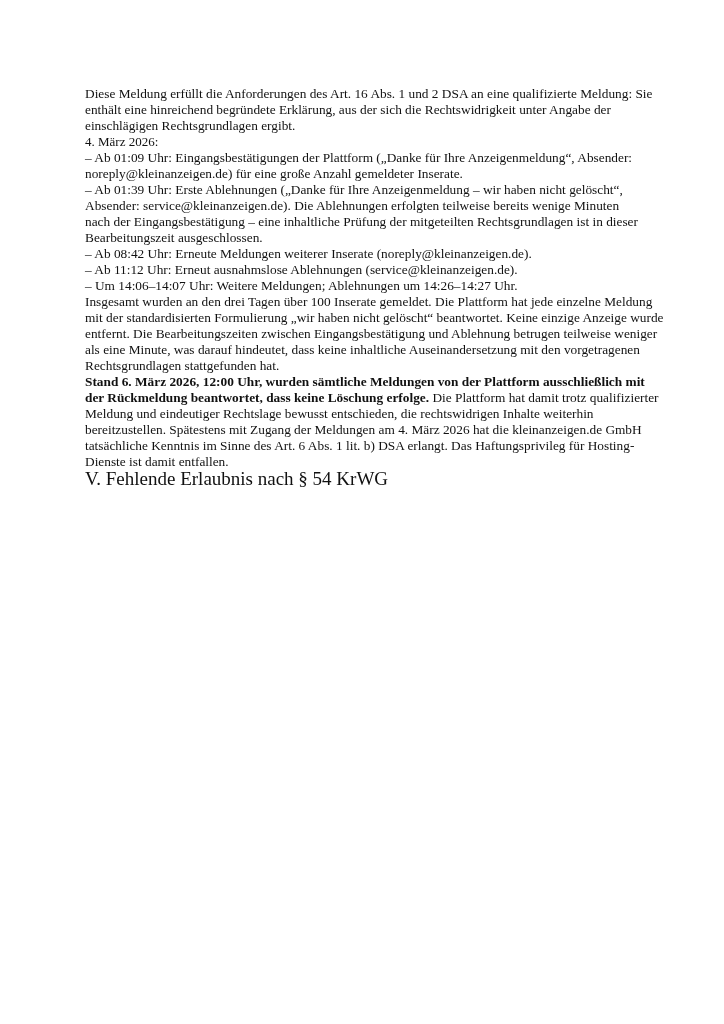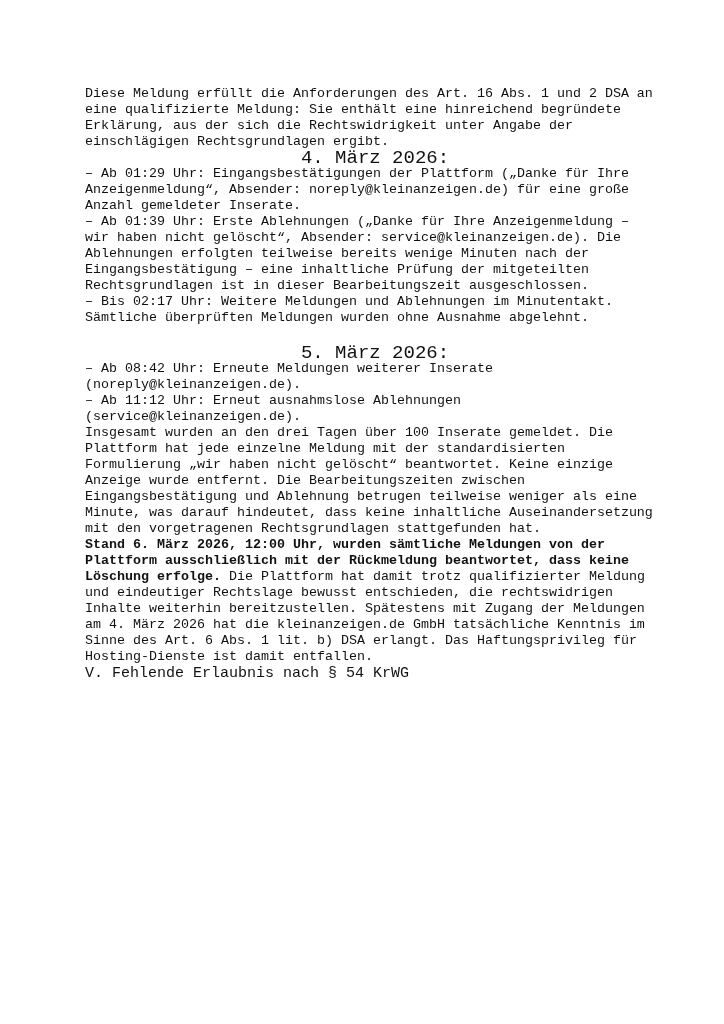--- a/index.html
+++ b/index.html
@@ -6,79 +6,77 @@
     margin: 0;
     padding: 0;
     background: #ffffff;
   }
   .page {
     position: relative;
     width: 724px;
     height: 1024px;
     background: #ffffff;
     overflow: hidden;
-    font-family: Liberation Mono, monospace;
+    font-family: Liberation Serif, serif;
     color: #111111;
   }
   .content {
     position: absolute;
     left: 85px;
     top: 86px;
     width: 580px;
     font-size: 13.33px;
     line-height: 16px;
     text-align: left;
   }
   .content p, .content h2, .content h3 {
     margin: 0;
     padding: 0;
     font-weight: normal;
   }
   .para-intro-2 { margin-top: 33px; }
   .date-heading {
-    font-size: 19px;
+    font-size: 13px;
     line-height: 16px;
     font-weight: bold;
     margin-top: 25px;
-    text-align: center;
   }
   .date-heading.h5 { margin-top: 19px; }
   .date-heading.h6 { margin-top: 16px; }
   .entry {
     margin-left: 25px;
     margin-top: 6px;
     width: 555px;
   }
   .para-summary { margin-top: 18px; }
   .para-conclusion { margin-top: 27px; }
   .para-conclusion .lead { font-weight: bold; }
   .section-heading {
     margin-top: 36px;
-    font-size: 15px;
+    font-size: 19px;
     line-height: 18px;
     font-weight: bold;
   }
 </style>
 </head>
 <body>
 
 <div class="page">
   <div class="content">
 
     <p class="para-intro-1">Diese Meldung erfüllt die Anforderungen des Art. 16 Abs. 1 und 2 DSA an eine qualifizierte Meldung: Sie enthält eine hinreichend begründete Erklärung, aus der sich die Rechtswidrigkeit unter Angabe der einschlägigen Rechtsgrundlagen ergibt.</p>
 
 
     <h3 class="date-heading h4">4. März 2026:</h3>
-    <p class="entry">– Ab 01:29 Uhr: Eingangsbestätigungen der Plattform („Danke für Ihre Anzeigenmeldung“, Absender: noreply@kleinanzeigen.de) für eine große Anzahl gemeldeter Inserate.</p>
+    <p class="entry">– Ab 01:09 Uhr: Eingangsbestätigungen der Plattform („Danke für Ihre Anzeigenmeldung“, Absender: noreply@kleinanzeigen.de) für eine große Anzahl gemeldeter Inserate.</p>
     <p class="entry">– Ab 01:39 Uhr: Erste Ablehnungen („Danke für Ihre Anzeigenmeldung – wir haben nicht gelöscht“, Absender: service@kleinanzeigen.de). Die Ablehnungen erfolgten teilweise bereits wenige Minuten nach der Eingangsbestätigung – eine inhaltliche Prüfung der mitgeteilten Rechtsgrundlagen ist in dieser Bearbeitungszeit ausgeschlossen.</p>
-    <p class="entry">– Bis 02:17 Uhr: Weitere Meldungen und Ablehnungen im Minutentakt. Sämtliche überprüften Meldungen wurden ohne Ausnahme abgelehnt.</p>
 
-    <h3 class="date-heading h5">5. März 2026:</h3>
     <p class="entry">– Ab 08:42 Uhr: Erneute Meldungen weiterer Inserate (noreply@kleinanzeigen.de).</p>
     <p class="entry">– Ab 11:12 Uhr: Erneut ausnahmslose Ablehnungen (service@kleinanzeigen.de).</p>
+    <p class="entry">– Um 14:06–14:07 Uhr: Weitere Meldungen; Ablehnungen um 14:26–14:27 Uhr.</p>
 
 
     <p class="para-summary">Insgesamt wurden an den drei Tagen über 100 Inserate gemeldet. Die Plattform hat jede einzelne Meldung mit der standardisierten Formulierung „wir haben nicht gelöscht“ beantwortet. Keine einzige Anzeige wurde entfernt. Die Bearbeitungszeiten zwischen Eingangsbestätigung und Ablehnung betrugen teilweise weniger als eine Minute, was darauf hindeutet, dass keine inhaltliche Auseinandersetzung mit den vorgetragenen Rechtsgrundlagen stattgefunden hat.</p>
 
     <p class="para-conclusion"><span class="lead">Stand 6. März 2026, 12:00 Uhr, wurden sämtliche Meldungen von der Plattform ausschließlich mit der Rückmeldung beantwortet, dass keine Löschung erfolge.</span><span> Die Plattform hat damit trotz qualifizierter Meldung und eindeutiger Rechtslage bewusst entschieden, die rechtswidrigen Inhalte weiterhin bereitzustellen. Spätestens mit Zugang der Meldungen am 4. März 2026 hat die kleinanzeigen.de GmbH tatsächliche Kenntnis im Sinne des Art. 6 Abs. 1 lit. b) DSA erlangt. Das Haftungsprivileg für Hosting-Dienste ist damit entfallen.</span></p>
 
     <h2 class="section-heading">V. Fehlende Erlaubnis nach § 54 KrWG</h2>
 
   </div>
 </div>

